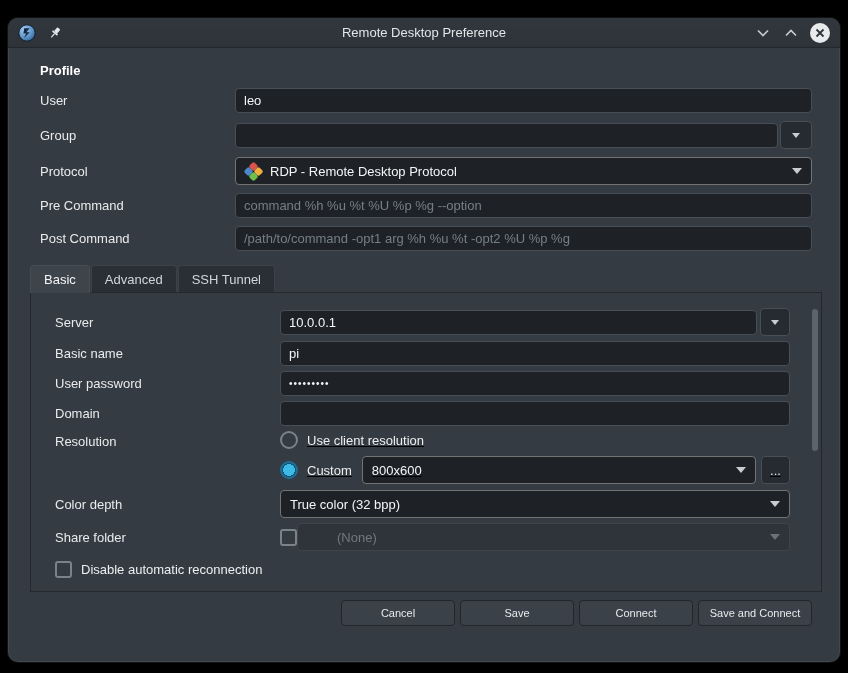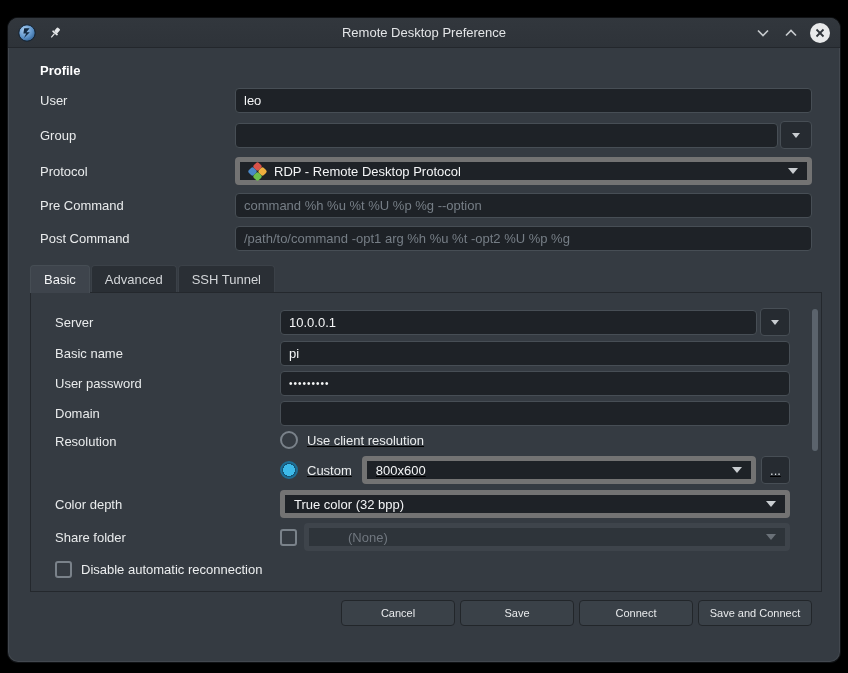--- a/index.html
+++ b/index.html
@@ -35,21 +35,21 @@
   .field { flex: 1; display: flex; align-items: center; }
 
   input.text {
     width: 100%; height: 25px; background: #1e2227; border: 1px solid #474e55;
     border-radius: 4px; color: #f4f5f6; font-size: 13px; padding: 0 8px;
     font-family: "Liberation Sans", sans-serif; outline: none;
   }
   input.text::placeholder { color: #767e86; opacity: 1; }
 
   .combo {
-    height: 28px; background: #1e2227; border: 5px solid #737373; border-radius: 4px;
+    height: 28px; background: #1e2227; border: 1px solid #737373; border-radius: 4px;
     display: flex; align-items: center; padding: 0 9px; color: #f4f5f6; font-size: 13px;
     width: 100%;
   }
   .combo .combo-text { flex: 1; white-space: nowrap; overflow: hidden; }
   .arrow-down { width: 0; height: 0; border-left: 5px solid transparent;
     border-right: 5px solid transparent; border-top: 6px solid #c9cdd1; flex: none; }
   .mini-btn {
     flex: none; height: 28px; background: #262b31; border: 1px solid #474e55;
     border-radius: 4px; display: flex; align-items: center; justify-content: center;
     color: #dcdfe2; font-size: 13px;
@@ -275,21 +275,21 @@
       <div class="field" style="padding-right:10px;">
         <div class="combo">
           <span class="combo-text">True color (32 bpp)</span>
           <span class="arrow-down"></span>
         </div>
       </div>
     </div>
 
     <div class="form-row">
       <span class="lbl">Share folder</span>
-      <div class="field" style="gap:7px; padding-right:10px;">
+      <div class="field" style="padding-right:10px;">
         <span class="checkbox"></span>
         <div class="combo disabled">
           <span class="combo-text">(None)</span>
           <span class="arrow-down"></span>
         </div>
       </div>
     </div>
 
     <div class="form-row" style="margin-top:10px;">
       <span class="checkbox"></span>

